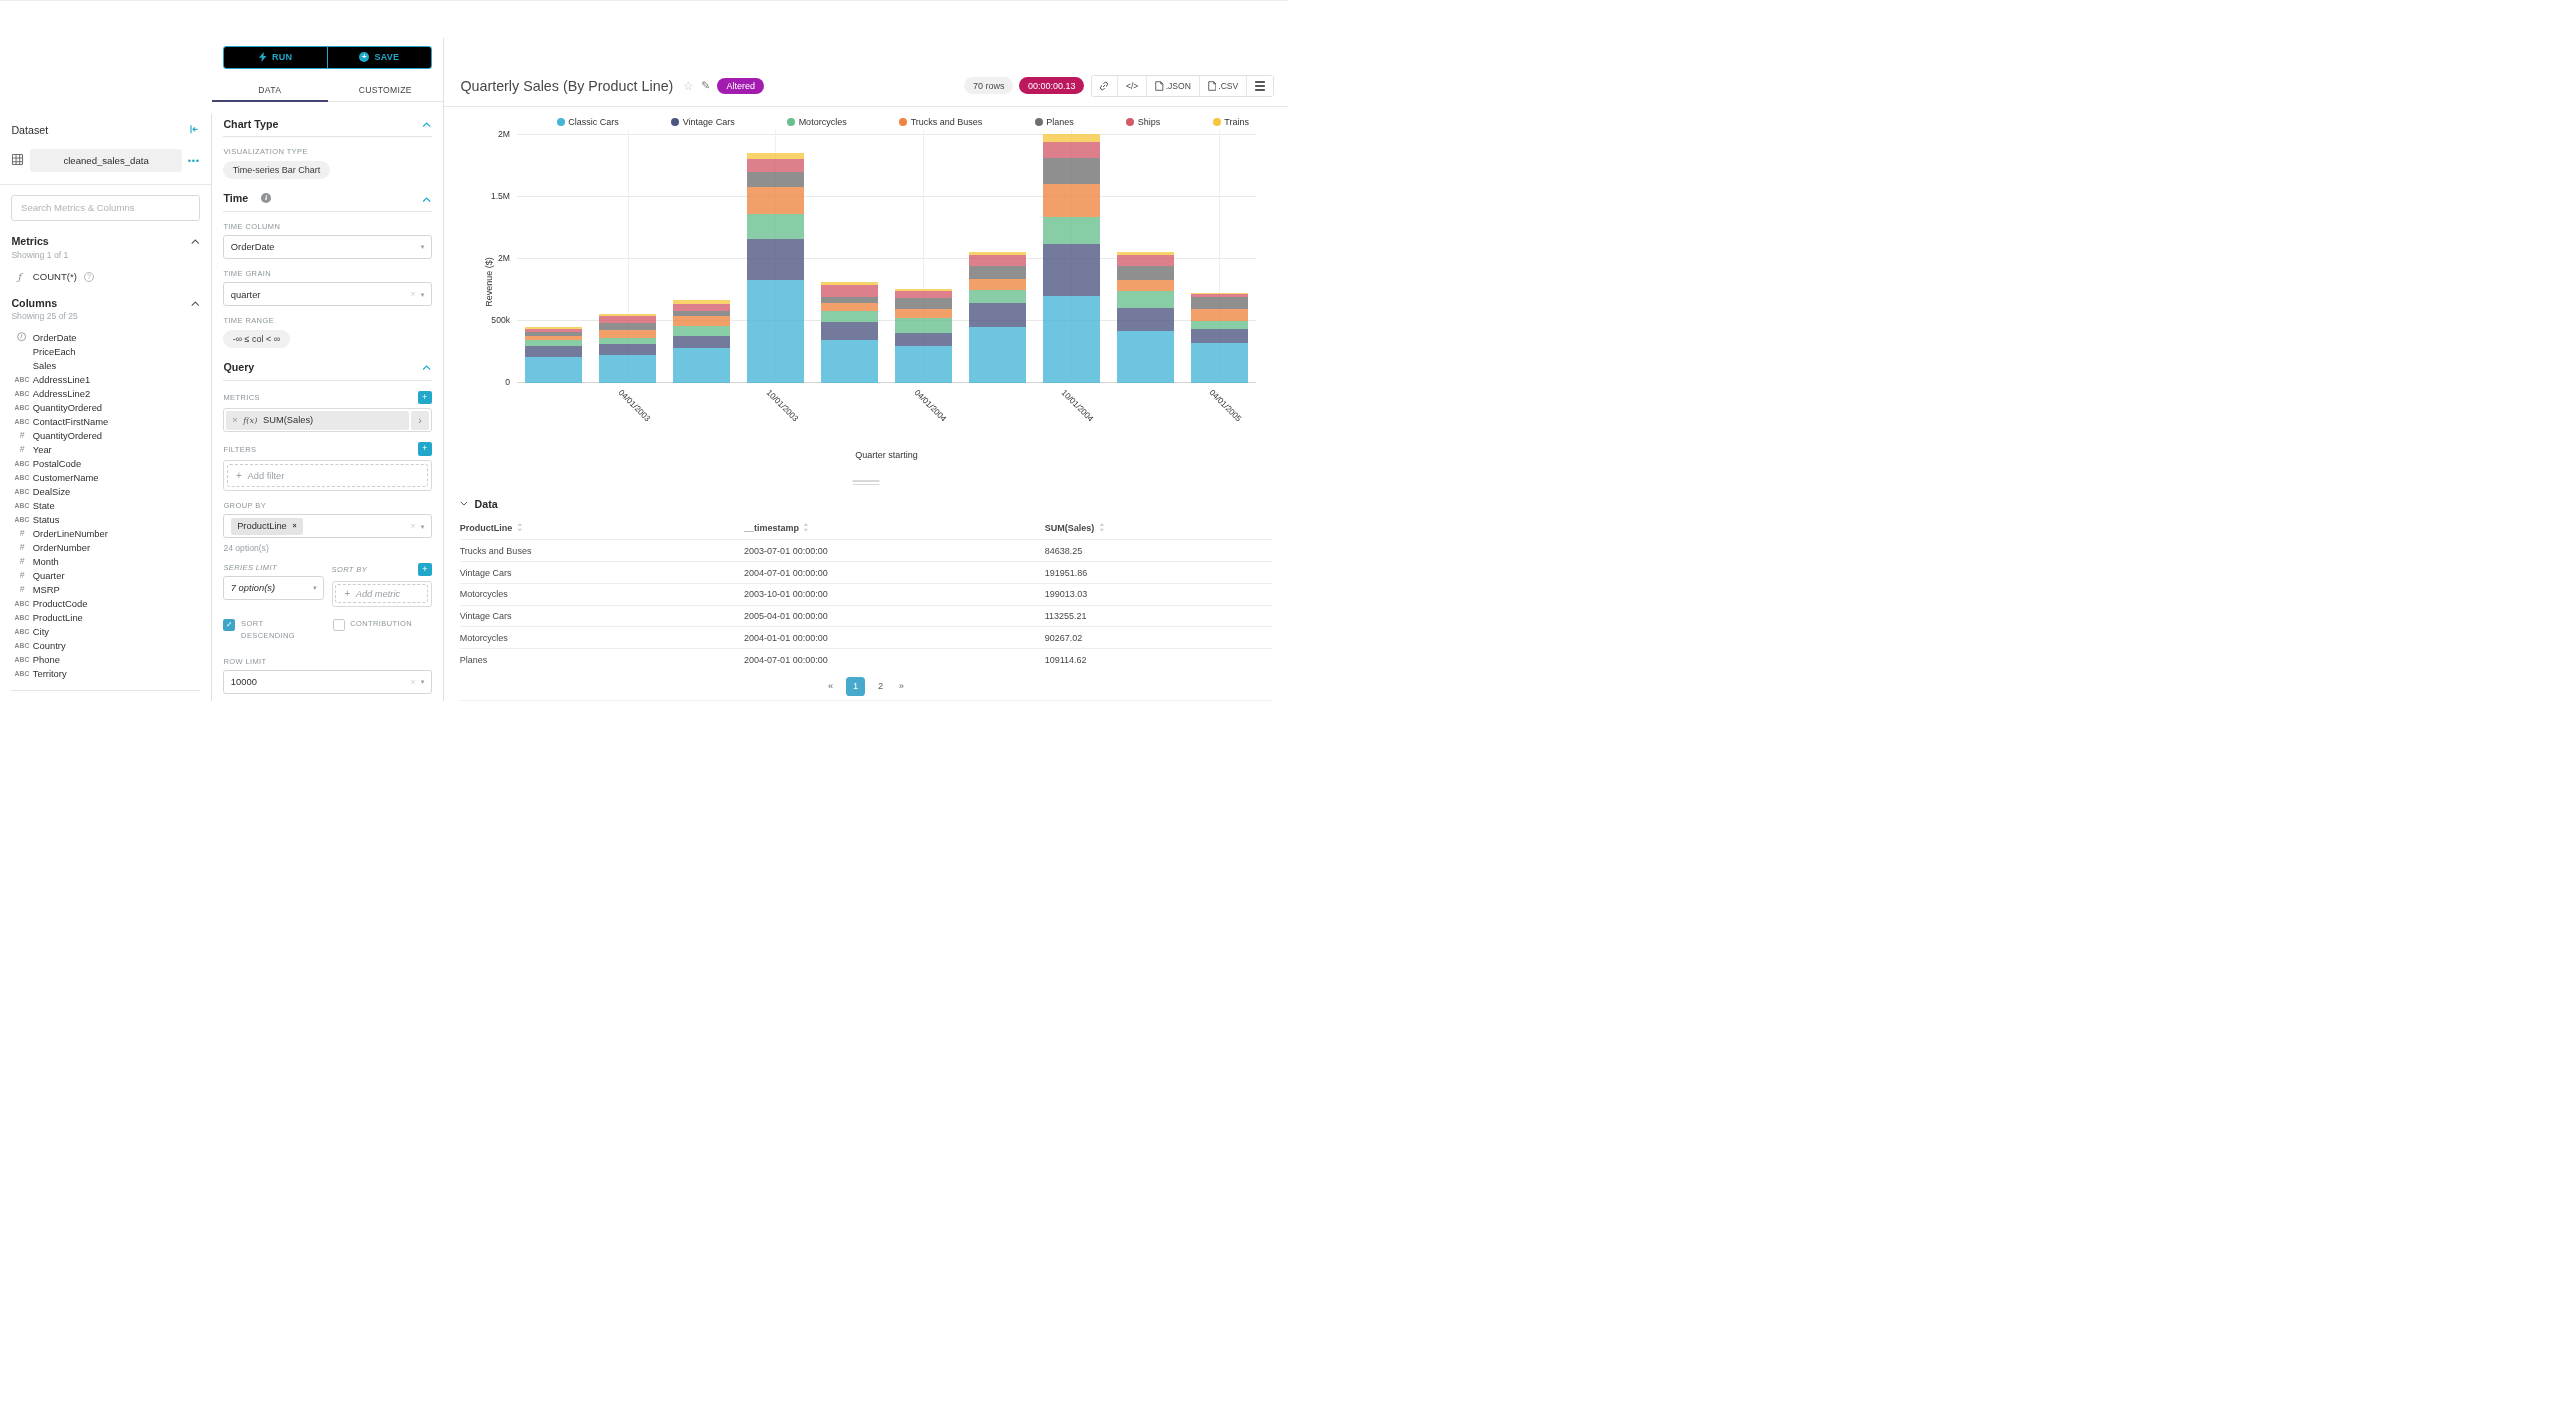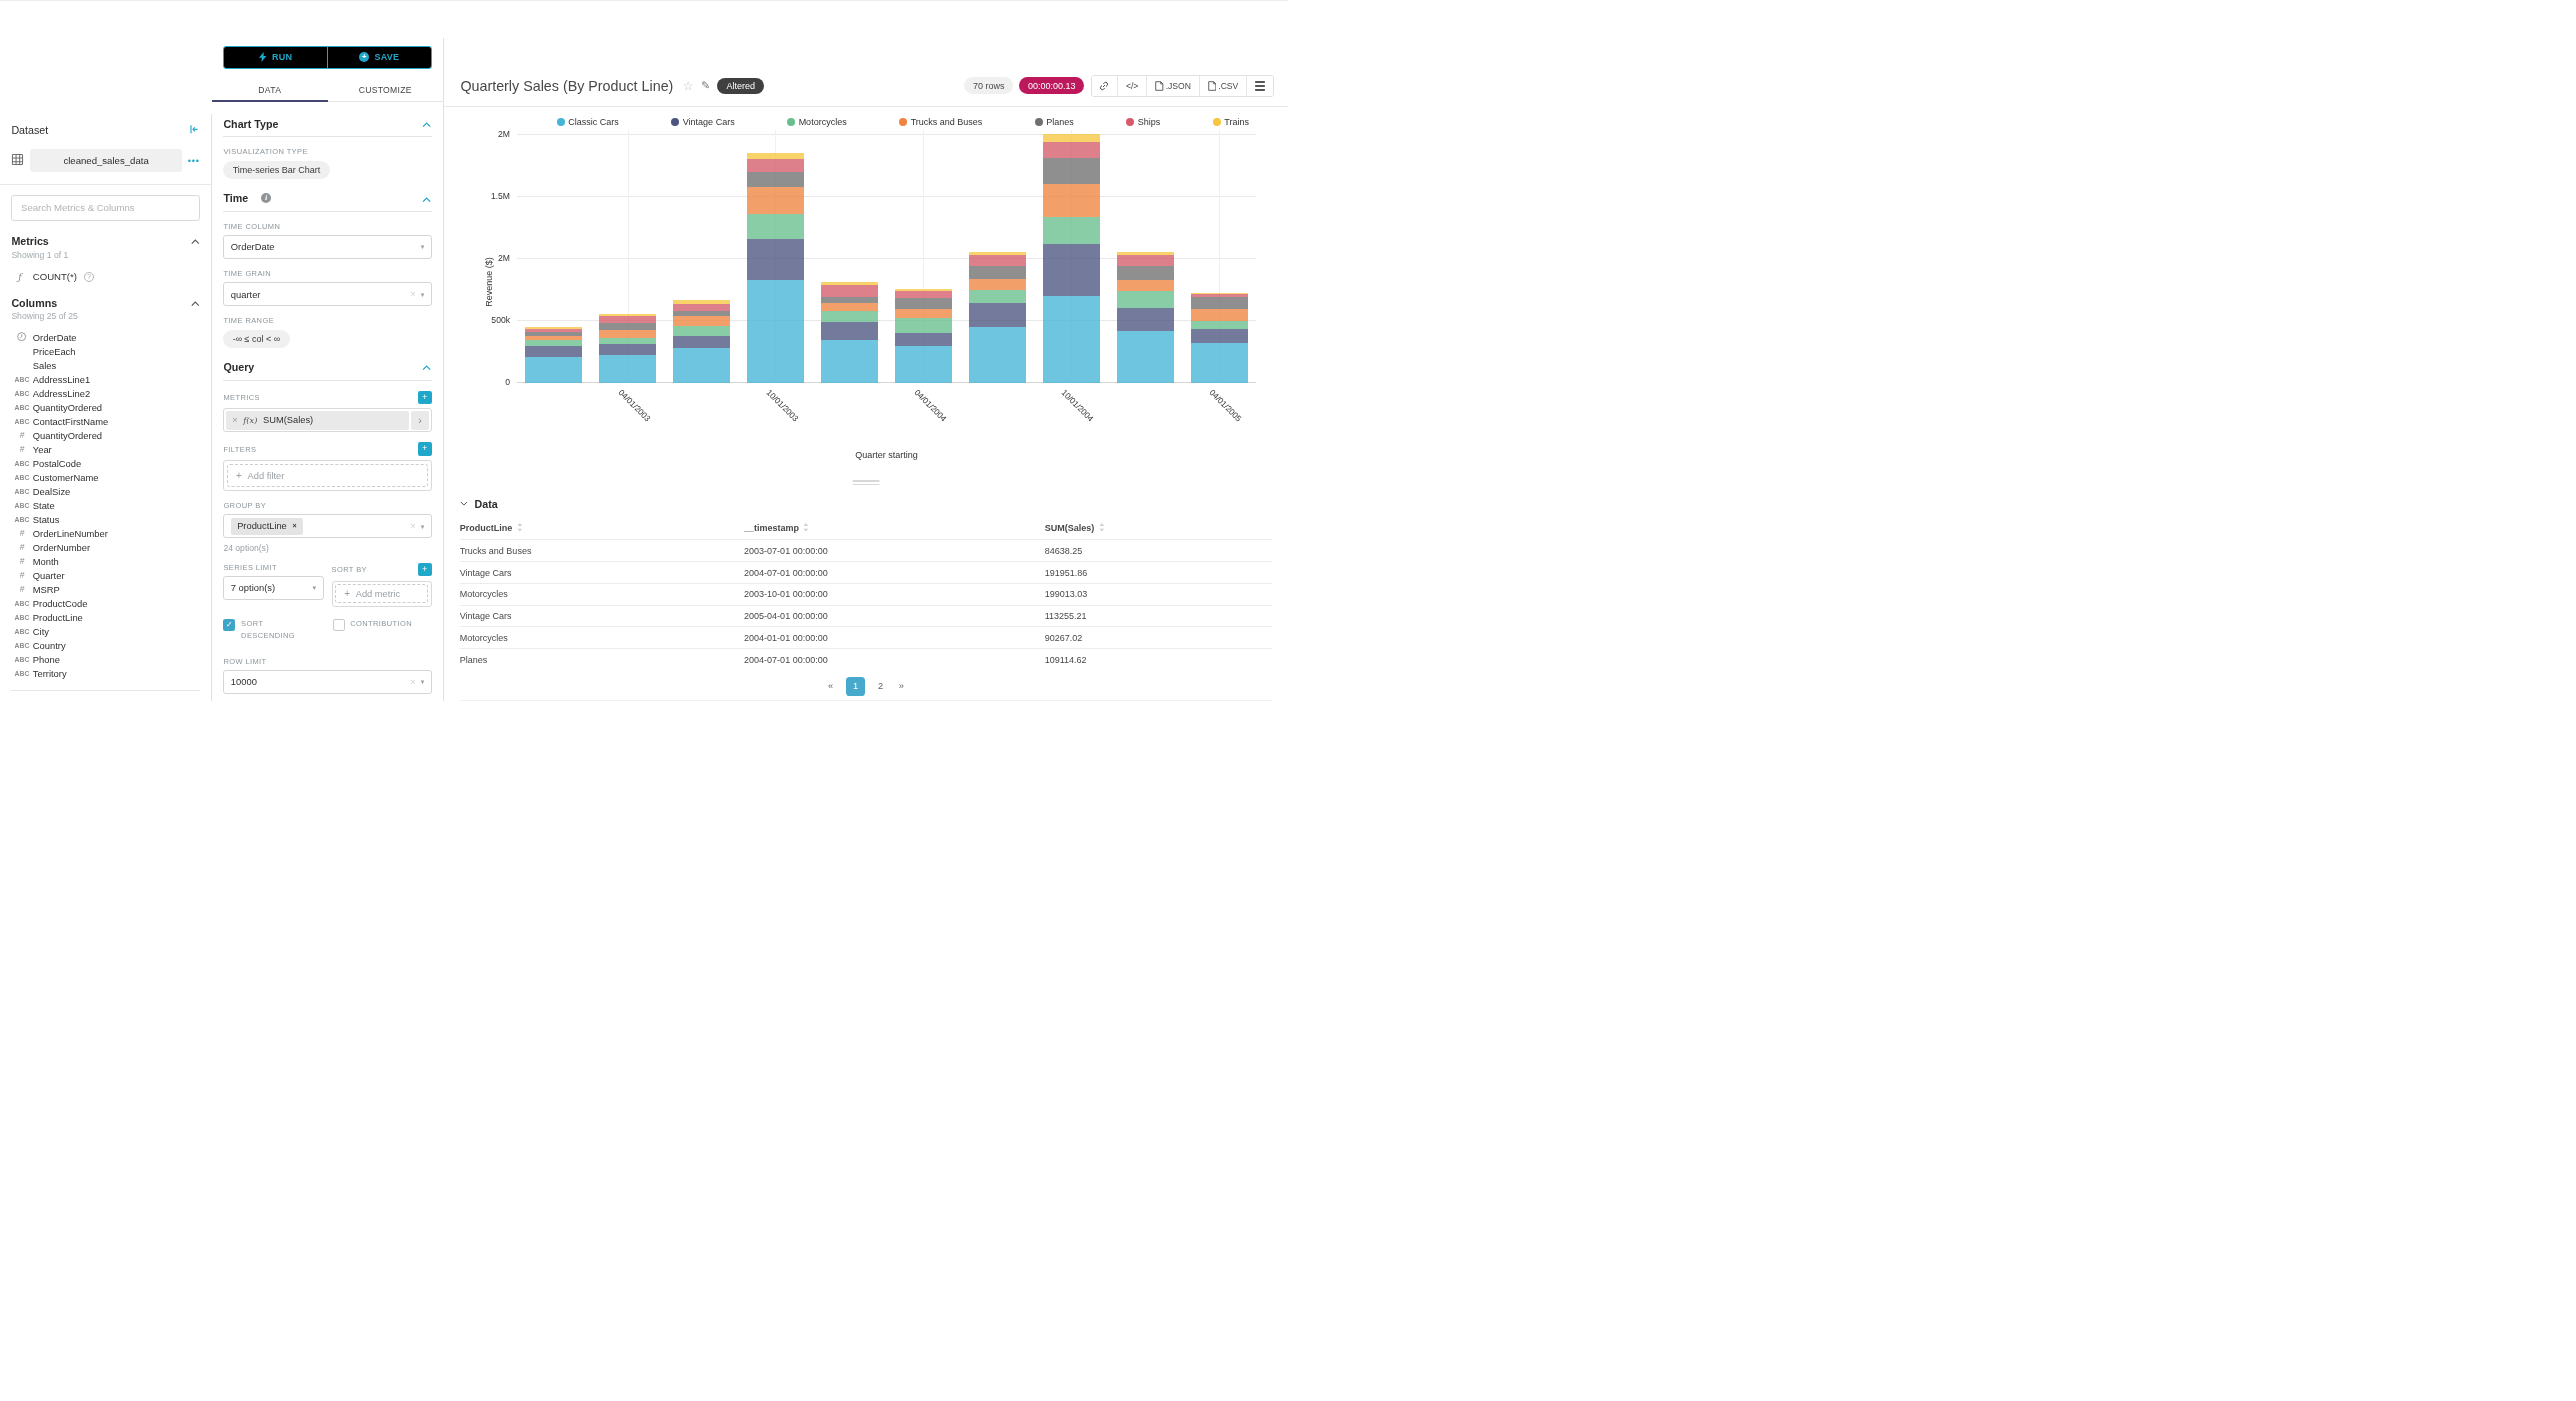--- a/index.html
+++ b/index.html
@@ -56,35 +56,35 @@
   .metric-chip { flex:1; background:#e9e9e9; border-radius:2.1px; display:flex; align-items:center; gap:5.7px; padding:0 6.4px; font-size:9.3px; color:#2f2f2f; }
   .metric-chip .x { color:#9a9a9a; font-size:9.3px; }
   .chip-fx { font-style:italic; font-family:"DejaVu Serif",serif; font-size:8.2px; color:#555; }
   .metric-arr { width:18.6px; background:#e9e9e9; border-radius:2.1px; color:#8a8a8a; display:flex; align-items:center; justify-content:center; font-size:10.7px; cursor:pointer; }
   .dashed { border:0.7px dashed #cccccc; border-radius:2.9px; height:23px; display:flex; align-items:center; padding:0 7.8px; gap:5.7px; color:#9aa0a5; font-size:9.3px; cursor:pointer; }
   .dashed .plus { font-size:10px; }
   .inner-dashed-wrap { border:0.7px solid #d9d9d9; border-radius:2.9px; padding:2.9px; }
   .gb-chip { background:#e4e4e4; border-radius:2.1px; height:17px; display:inline-flex; align-items:center; gap:5.7px; padding:0 6.4px; font-size:9.3px; }
   .gb-chip b { font-size:7.1px; color:#333; cursor:pointer; }
   .hint { font-size:8.6px; color:#9aa0a5; margin-top:4.3px; }
-  .two-col { display:flex; gap:8px; margin-top:10px; }
+  .two-col { display:flex; gap:8px; margin-top:10px;font-style:italic; }
   .two-col > div { flex:1; }
   .chk-row { display:flex; gap:10px; margin-top:11.4px; }
   .chk-row > div { flex:1; display:flex; gap:5.7px; align-items:flex-start; font-size:7.5px; color:#8b959b; letter-spacing:0.4px; line-height:1.6; }
   .cbox { width:12px; height:12px; border-radius:2.1px; flex:none; margin-top:0.7px; cursor:pointer; }
   .cbox.on { background:#3fa5c8; color:#fff; font-size:7.8px; text-align:center; line-height:12px; }
   .cbox.off { border:1.1px solid #c9c9c9; background:#fff; }
 
   
   .main { flex:1; display:flex; flex-direction:column; position:relative; }
   .main-head { height:41px; border-bottom:0.7px solid #e6e6e6; display:flex; align-items:center; padding:0 14.3px 0 16.4px; }
   .title { font-size:14.3px; color:#484848; }
   .star { color:#c3c3c3; font-size:12px; margin-left:9.3px; cursor:pointer; }
   .edit-ic { color:#6f6f6f; font-size:10.7px; margin-left:7.8px; cursor:pointer; }
-  .badge { background:#404040; color:#fff; font-size:9px; border-radius:8.6px; padding:2.9px 9.3px; margin-left:7.1px; }
+  .badge { background:#a21caf; color:#fff; font-size:9px; border-radius:8.6px; padding:2.9px 9.3px; margin-left:7.1px; }
   .head-right { margin-left:auto; display:flex; align-items:center; gap:6.4px; }
   .pill-sm { background:#f0f0f0; color:#484848; border-radius:8.6px; font-size:9px; height:17px; display:inline-flex; align-items:center; padding:0 8.6px; }
   .pill-green { background:#be185d; color:#fff; border-radius:8.6px; font-size:9px; height:17px; display:inline-flex; align-items:center; padding:0 8.6px; }
   .btn-group { display:flex; border:0.7px solid #e0e0e0; border-radius:2.9px; height:22px; overflow:hidden; }
   .bg-item { display:flex; align-items:center; justify-content:center; padding:0 7.8px; font-size:8.6px; color:#484848; cursor:pointer; background:#fff; gap:2.1px; }
   .bg-item + .bg-item { border-left:0.7px solid #e6e6e6; }
   .burger { display:flex; flex-direction:column; gap:2.1px; }
   .burger span { width:10px; height:1.8px; background:#565656; border-radius:0.7px; }
 
   .chart-area { position:relative; height:384px; }

